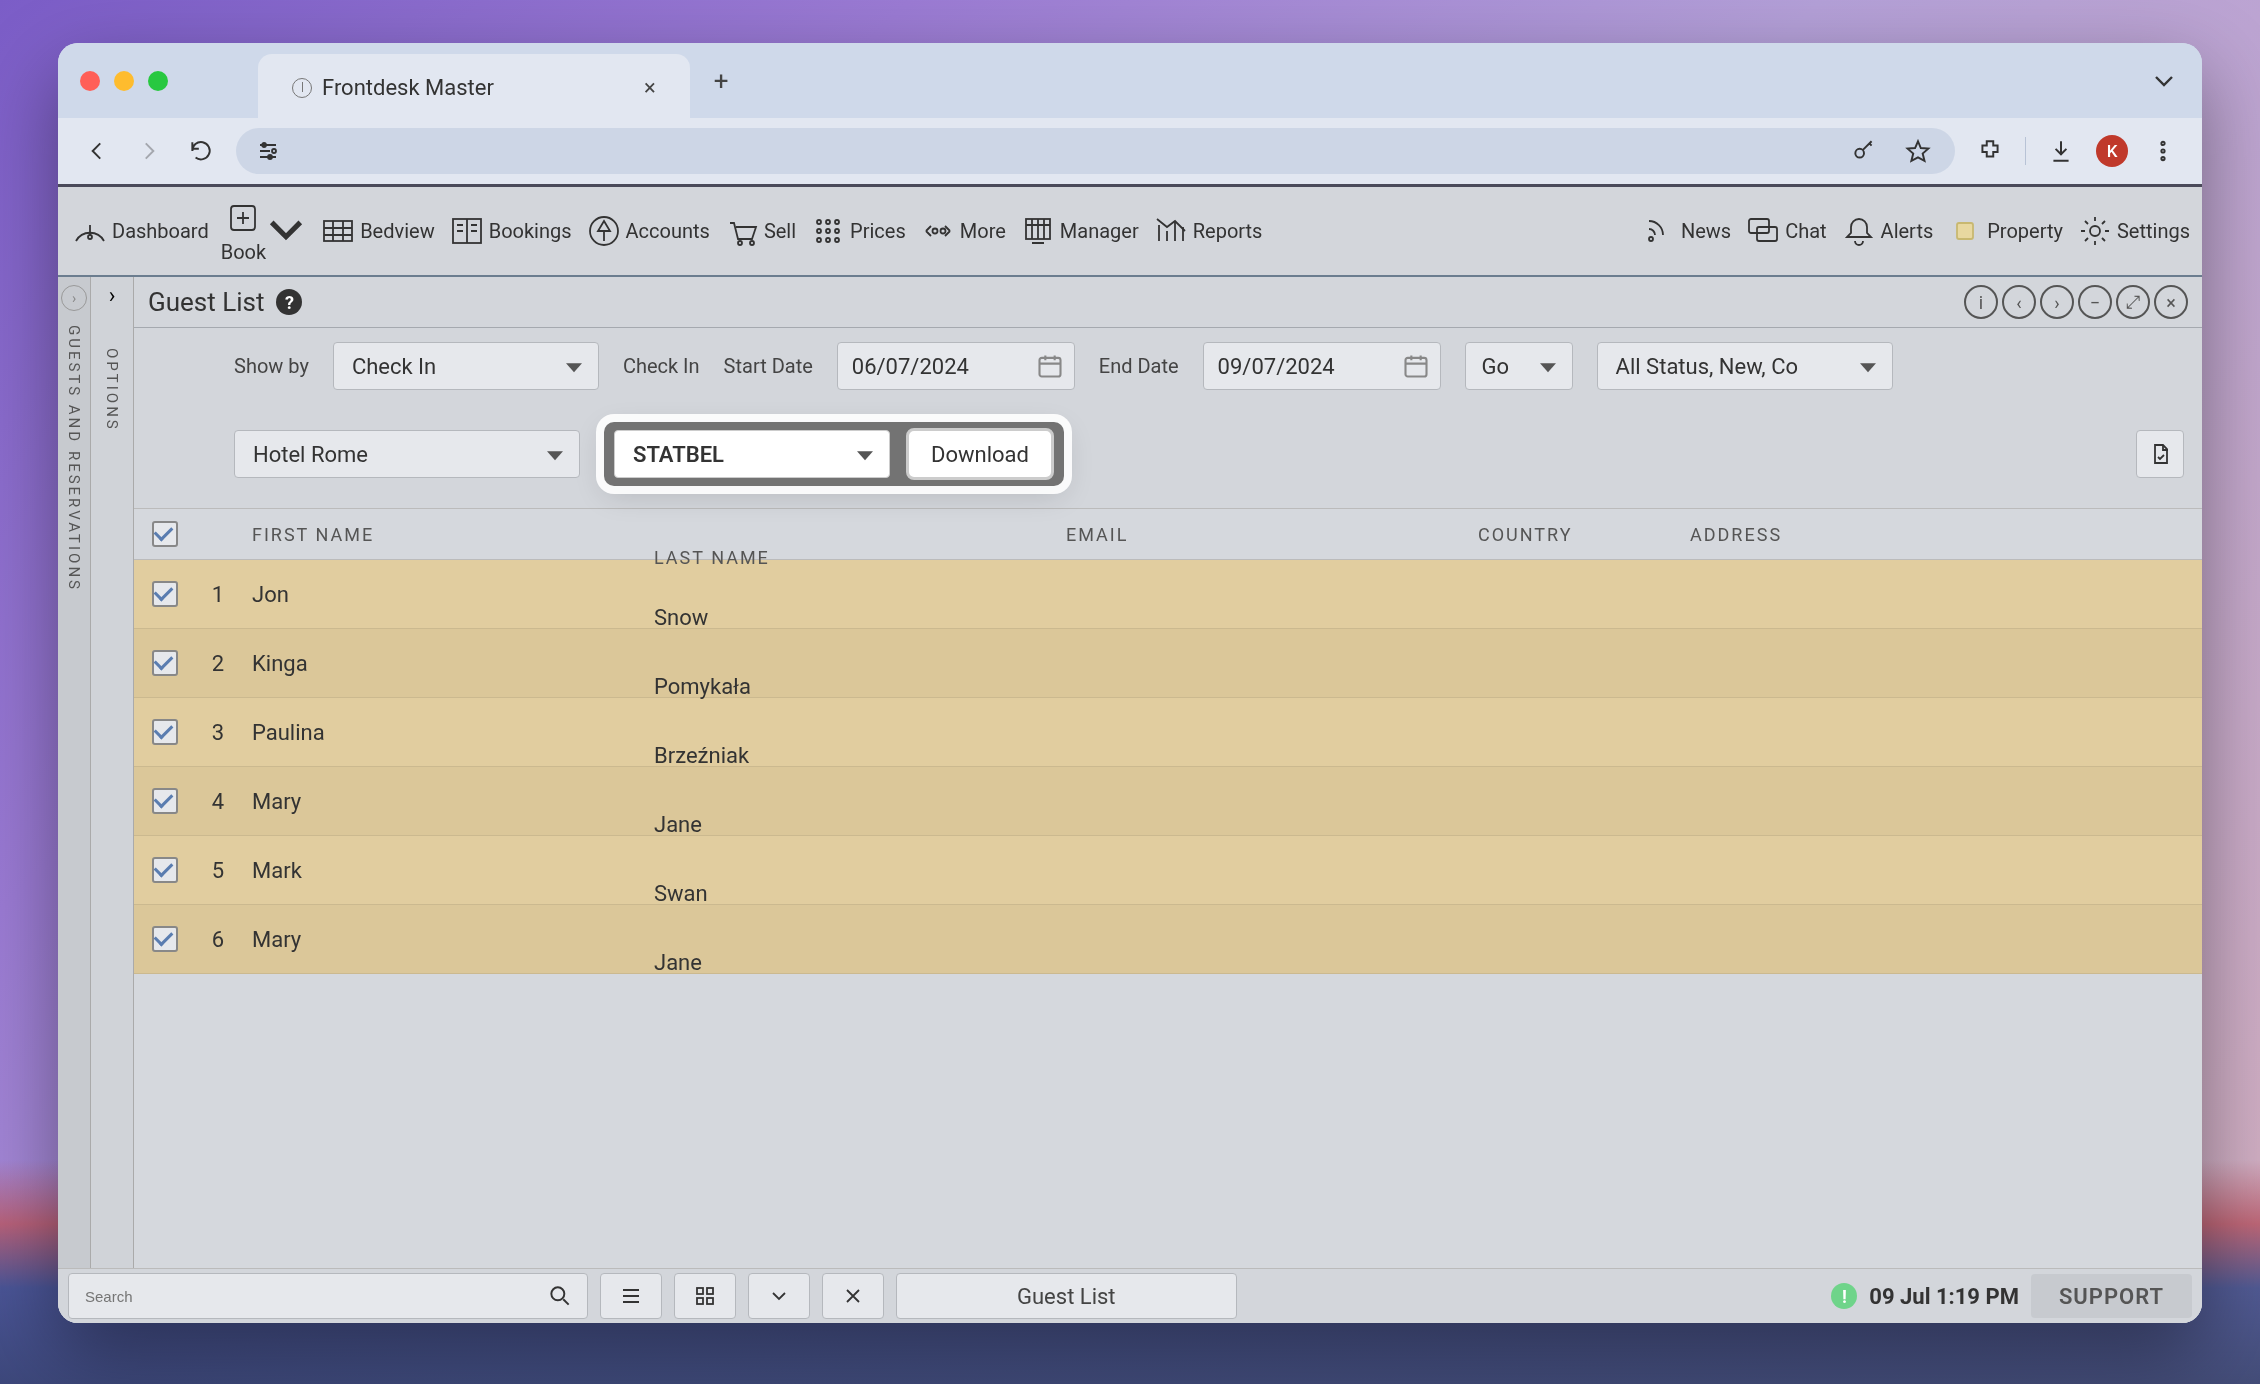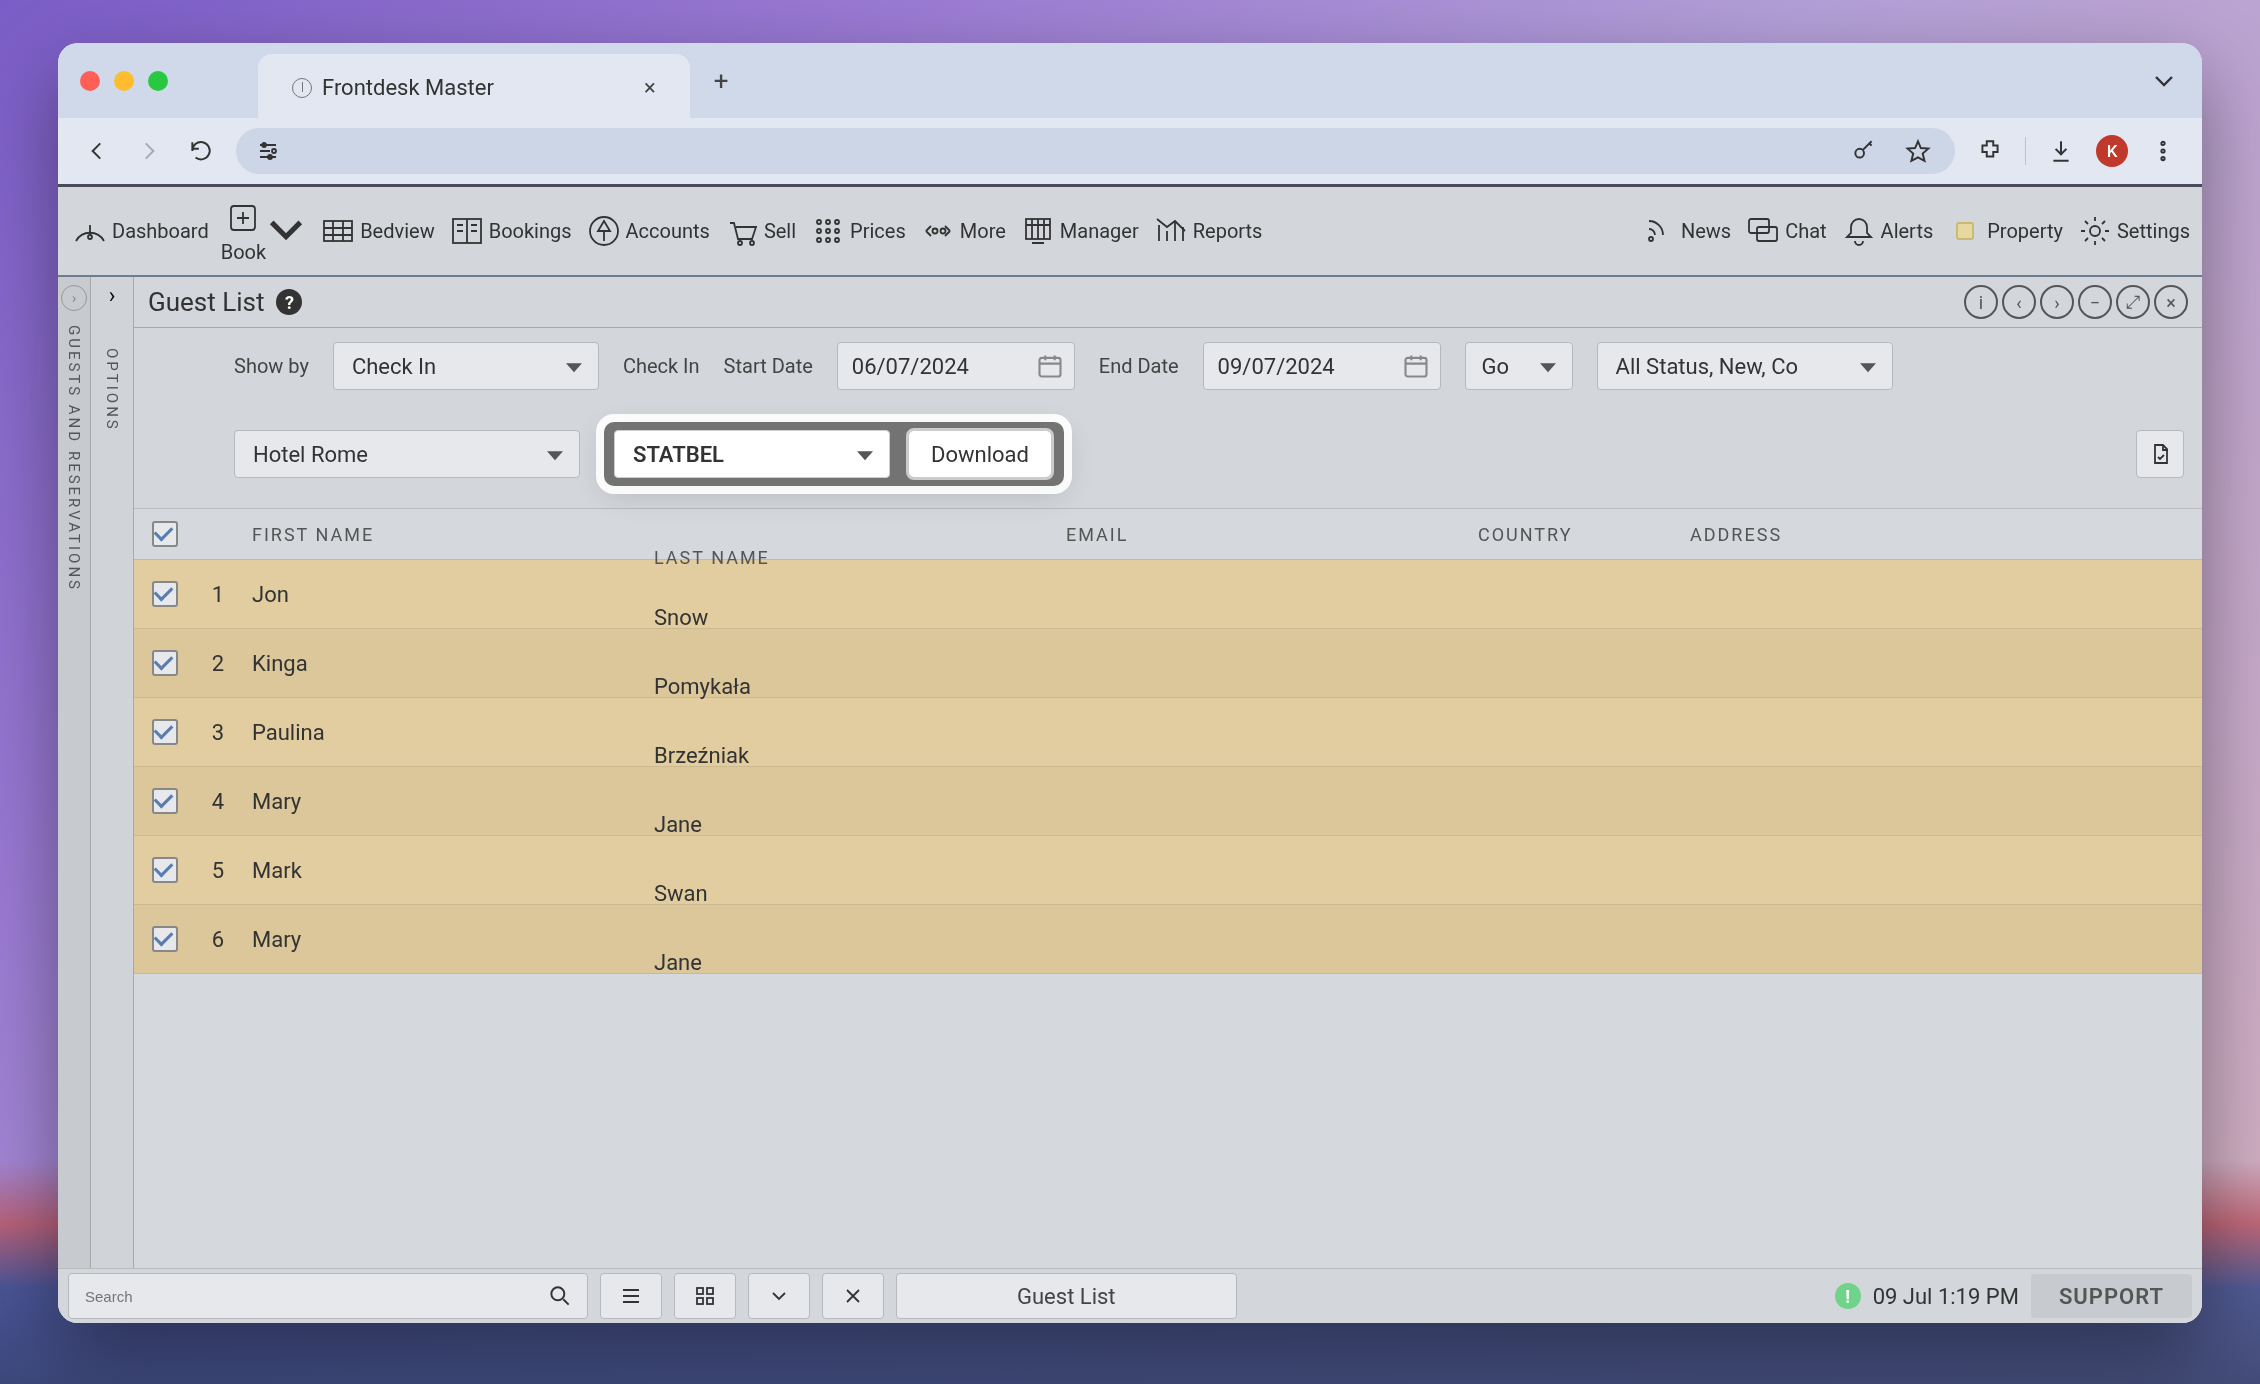--- a/index.html
+++ b/index.html
@@ -491,18 +491,18 @@
           </svg>
         </span>
       <span class="btool">
           <svg viewBox="0 0 24 24">
             <path d="M6 6l12 12M18 6L6 18"></path>
           </svg>
         </span>
       <span class="btag">Guest List</span>
       <div style="flex:1"></div>
       <span class="status-dot">!</span>
-      <span style="font-weight:400;color:#333">09 Jul 1:19 PM</span>
+      <span style="font-weight:700;color:#333">09 Jul 1:19 PM</span>
       <span class="support-btn">SUPPORT</span>
     </div>
 
   </div>
 </div>
 
 </body></html>

